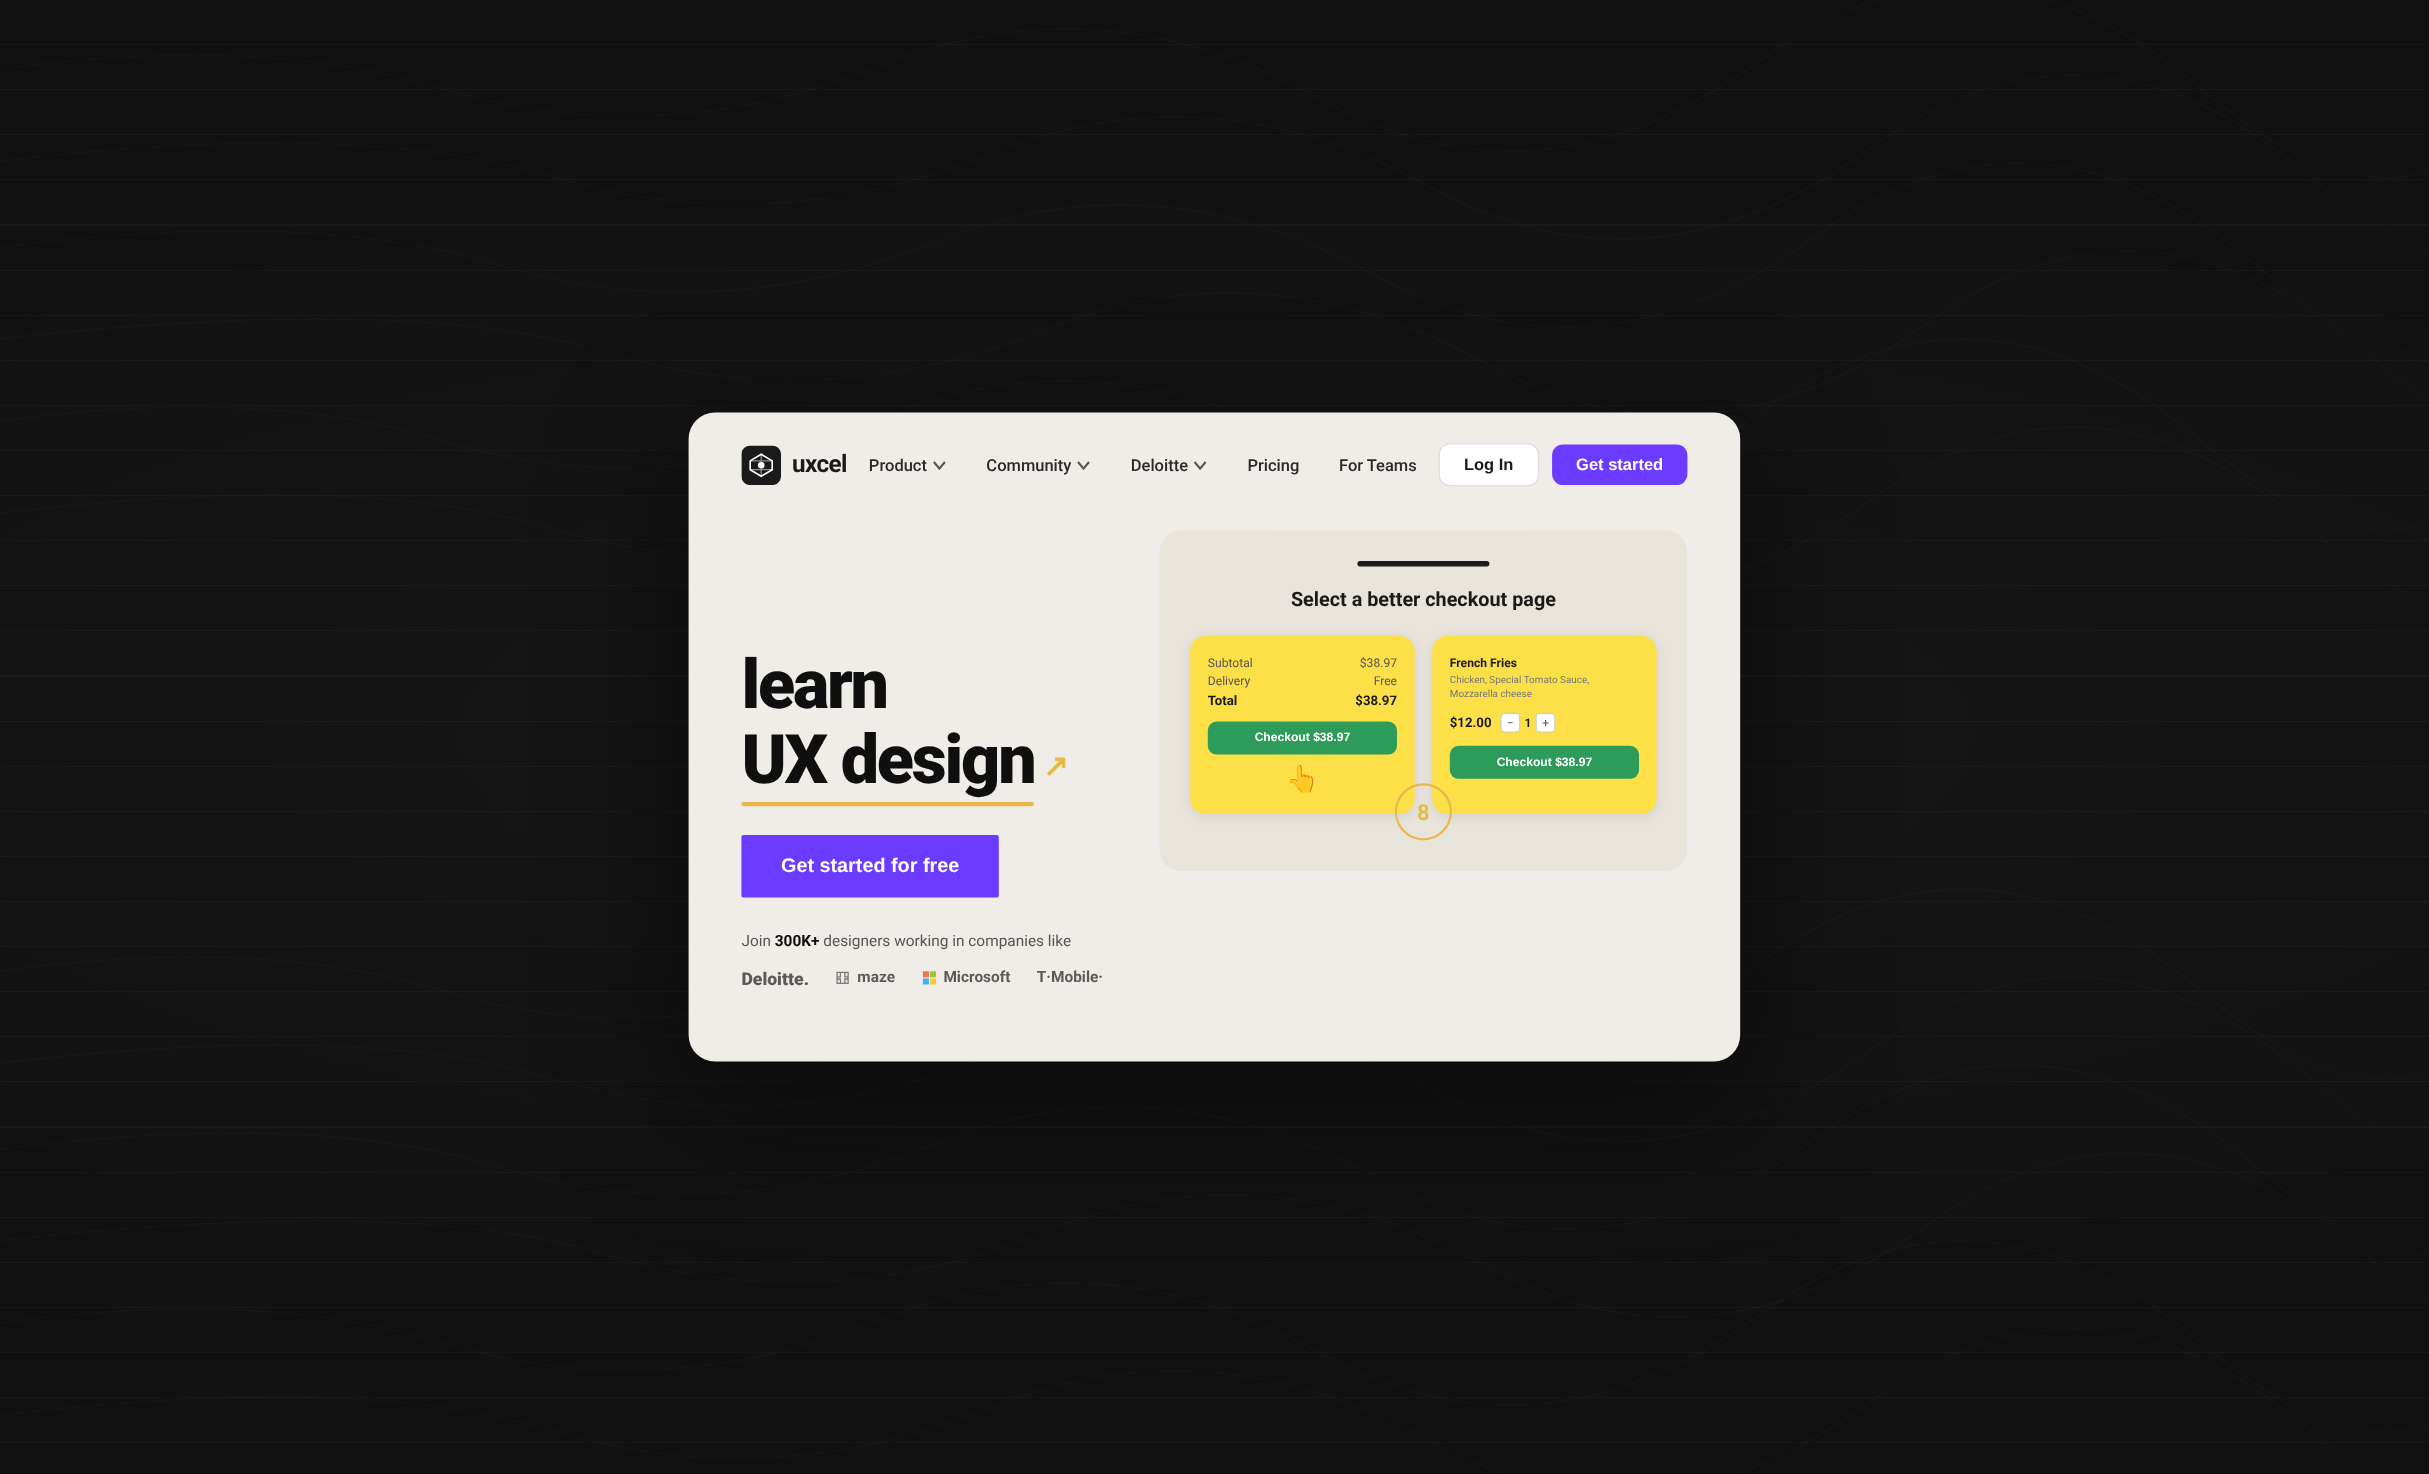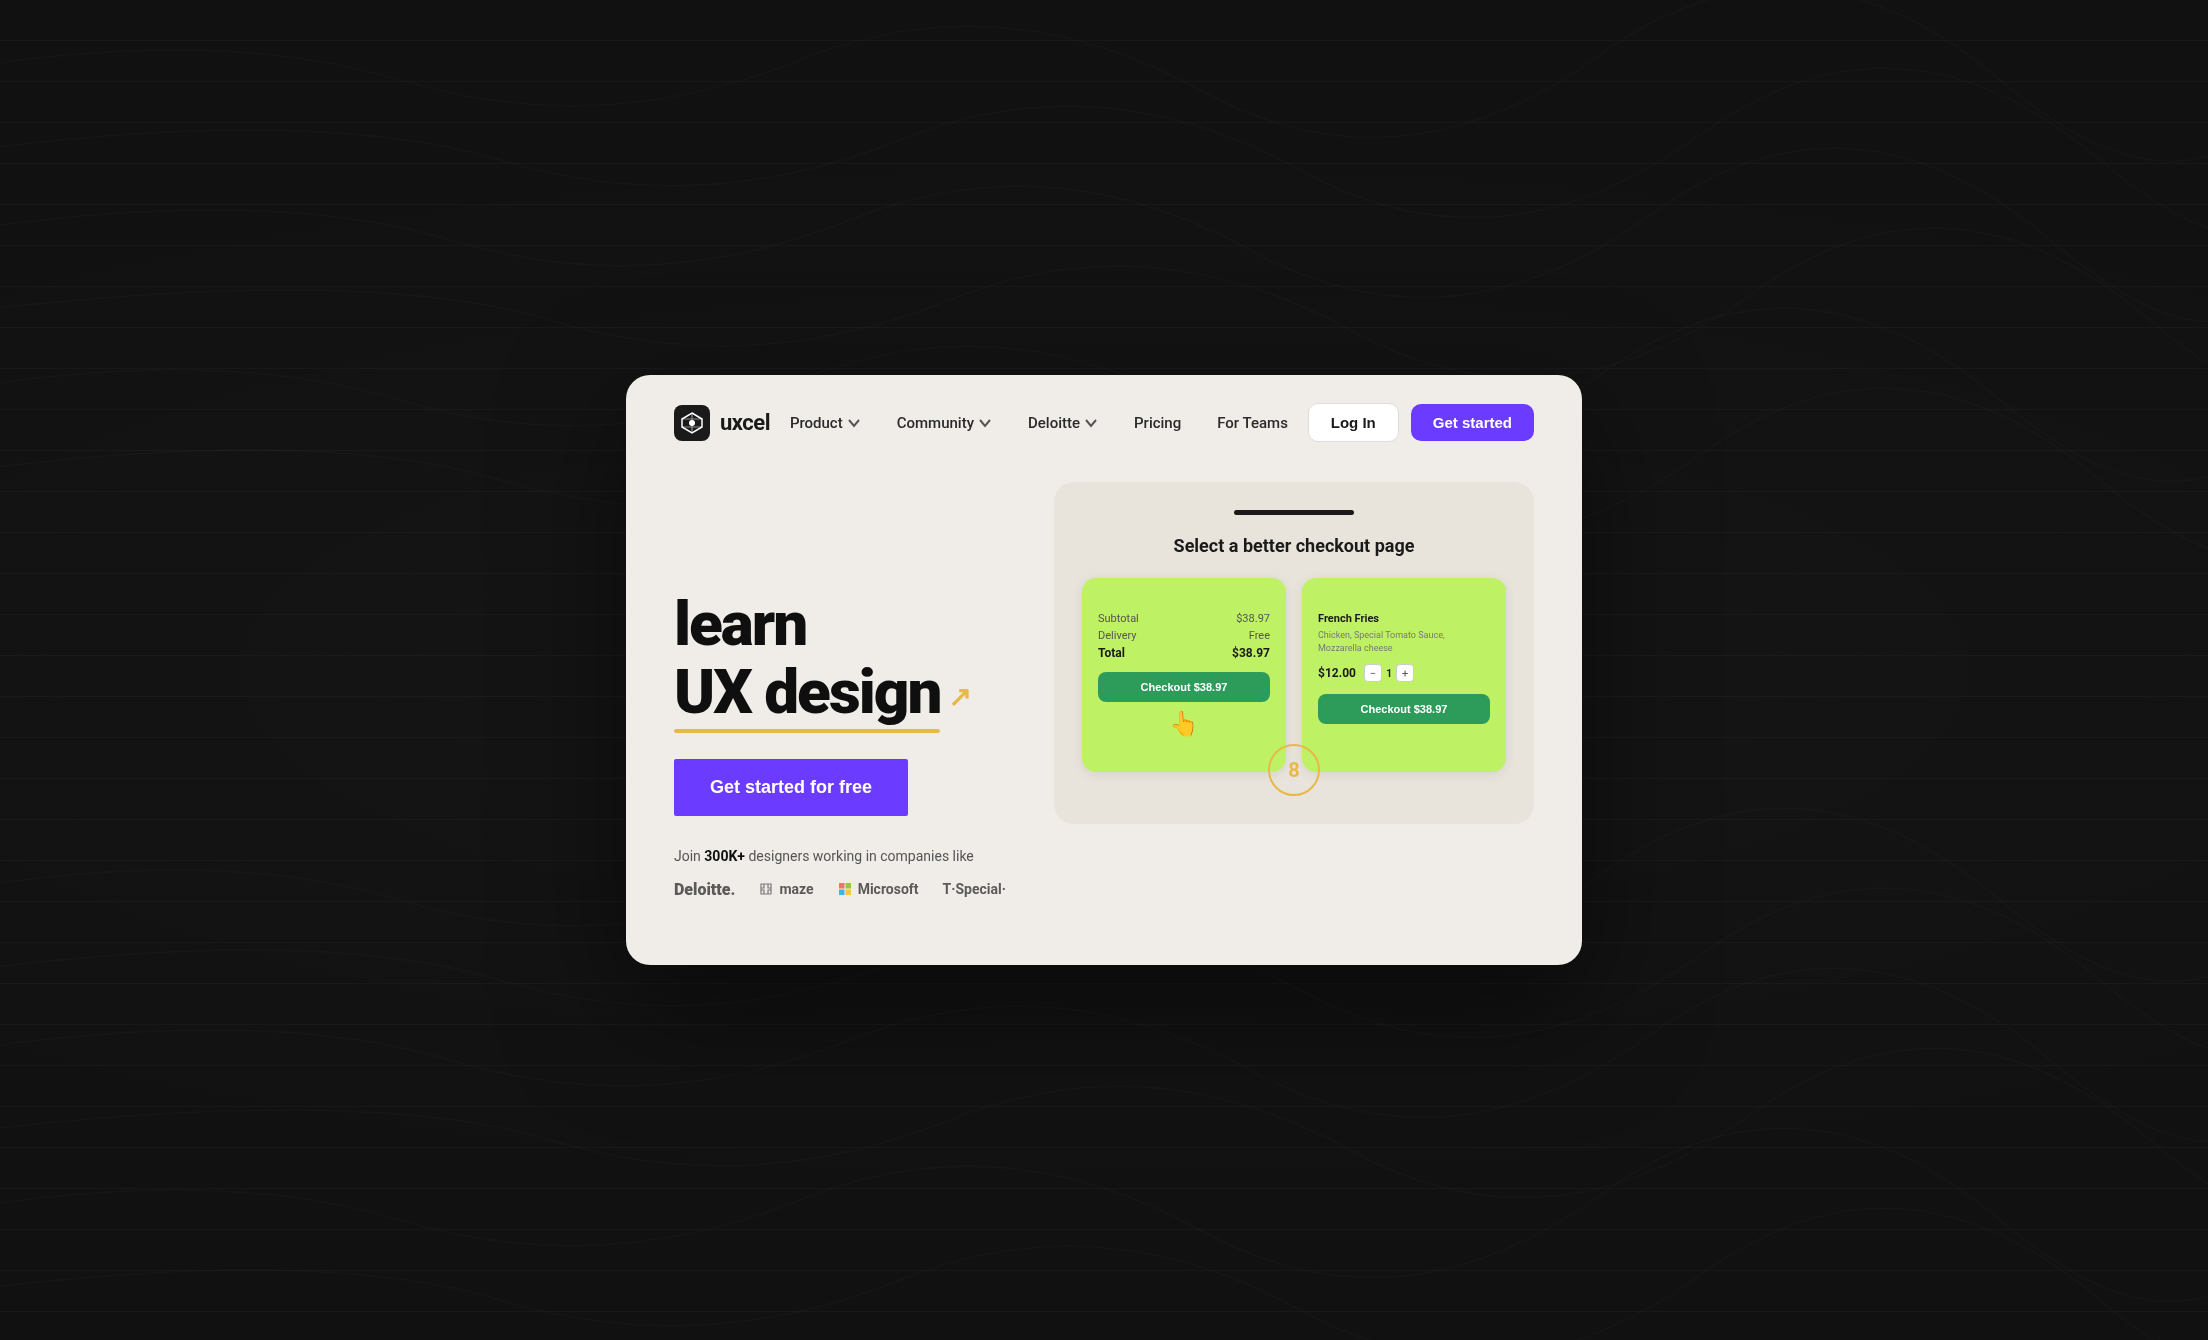--- a/index.html
+++ b/index.html
@@ -260,23 +260,23 @@
     }
 
     .checkout-options {
       display: flex;
       gap: 16px;
       margin-bottom: 20px;
     }
 
     .checkout-card {
       flex: 1;
-      background: #bef264;
+      background: #fde047;
       border-radius: 14px;
-      padding: 34px 16px;
+      padding: 18px 16px;
       box-shadow: 0 2px 12px rgba(0,0,0,0.08);
     }
 
     .checkout-row {
       display: flex;
       justify-content: space-between;
       font-size: 11px;
       color: #555;
       margin-bottom: 4px;
     }
@@ -485,21 +485,21 @@
         </span>
         <span class="company-logo microsoft">
           <svg width="14" height="14" viewBox="0 0 14 14">
             <rect x="1" y="1" width="5.5" height="5.5" fill="#f25022"></rect>
             <rect x="7.5" y="1" width="5.5" height="5.5" fill="#7fba00"></rect>
             <rect x="1" y="7.5" width="5.5" height="5.5" fill="#00a4ef"></rect>
             <rect x="7.5" y="7.5" width="5.5" height="5.5" fill="#ffb900"></rect>
           </svg>
           Microsoft
         </span>
-        <span class="company-logo tmobile">T·Special·</span>
+        <span class="company-logo tmobile">T·Mobile·</span>
       </div>
     </div>
 
     <div class="hero-right">
       <div class="progress-bar-area">
         <div class="progress-bar"></div>
       </div>
 
       <p class="card-title">Select a better checkout page</p>
 

